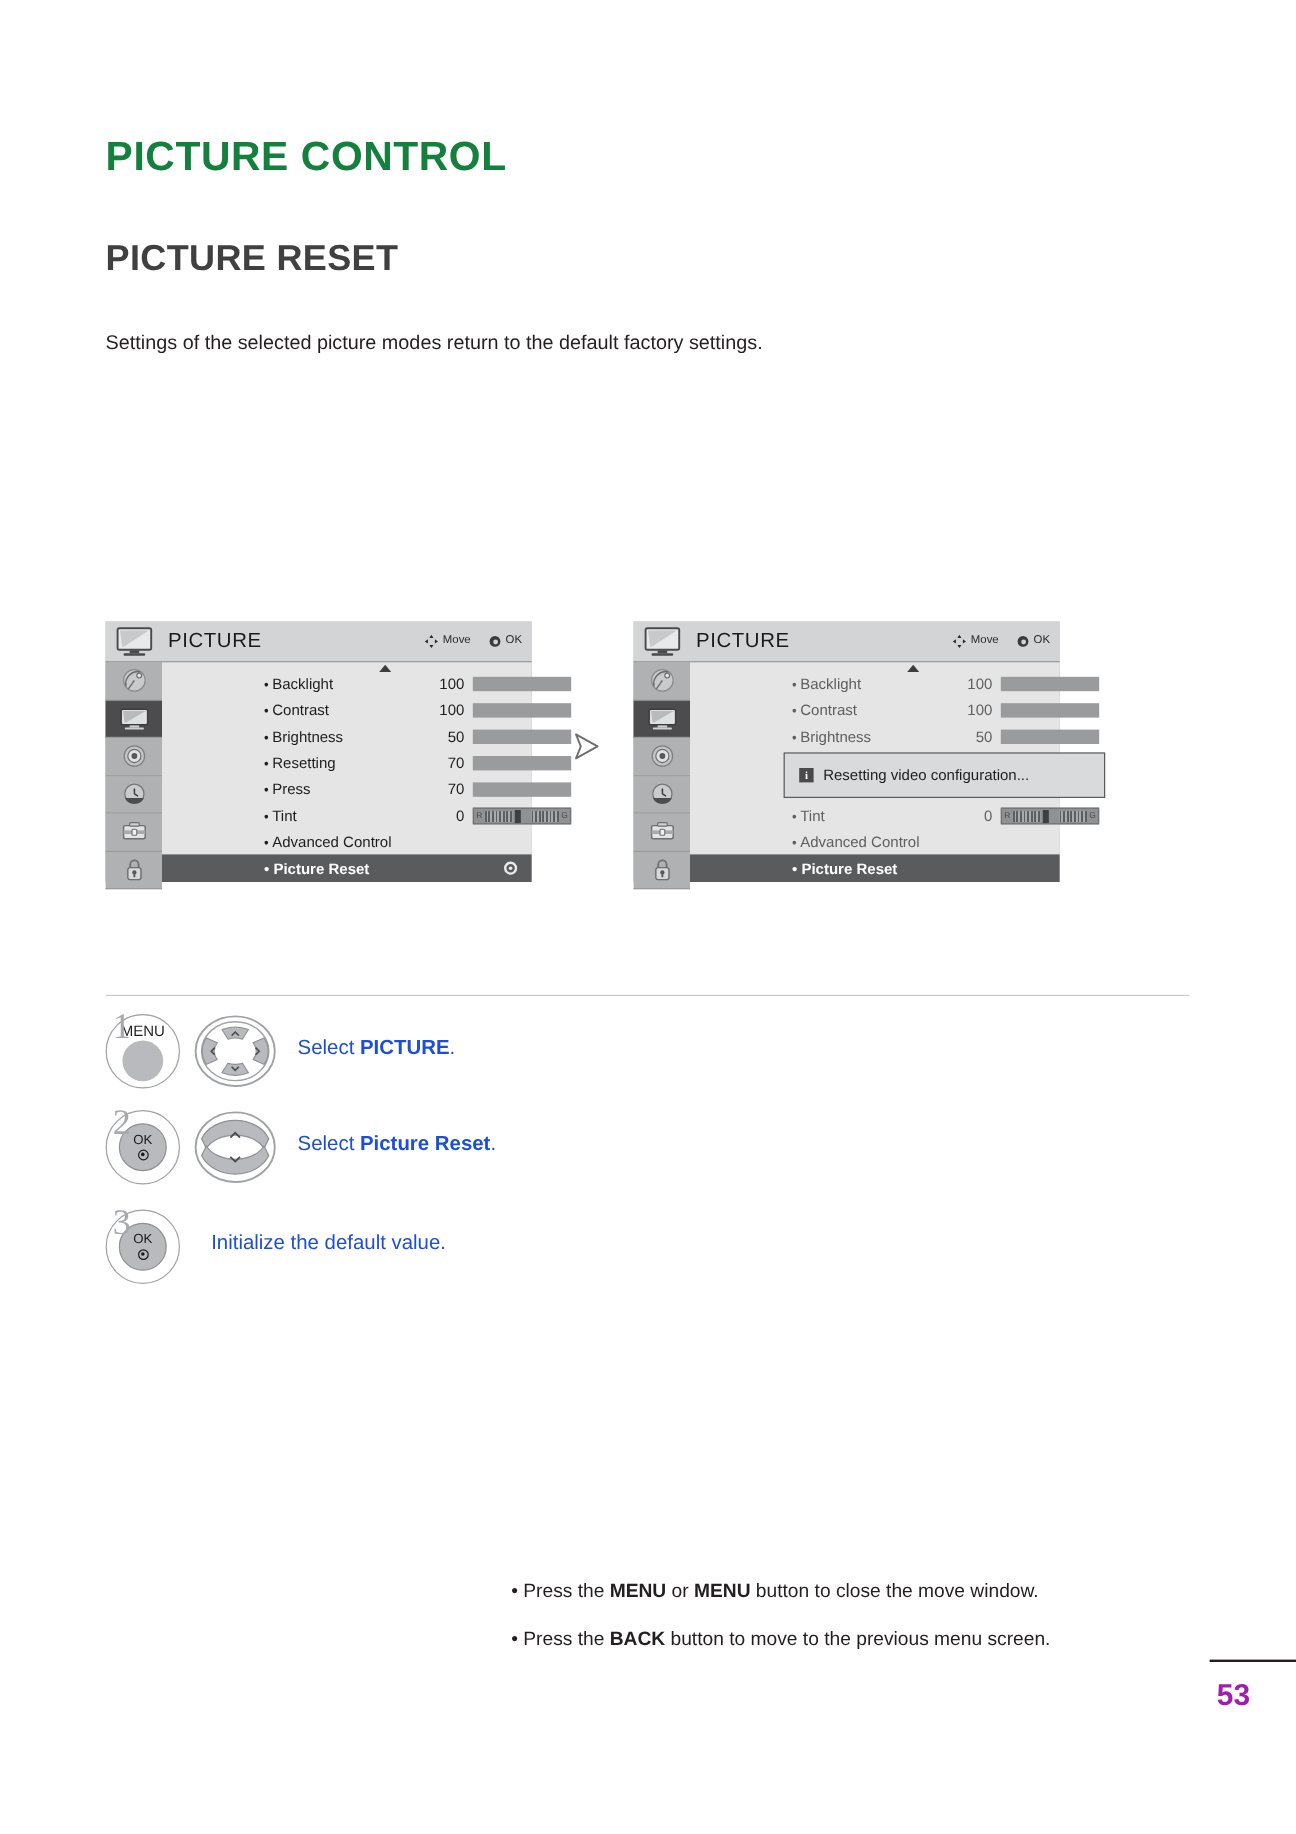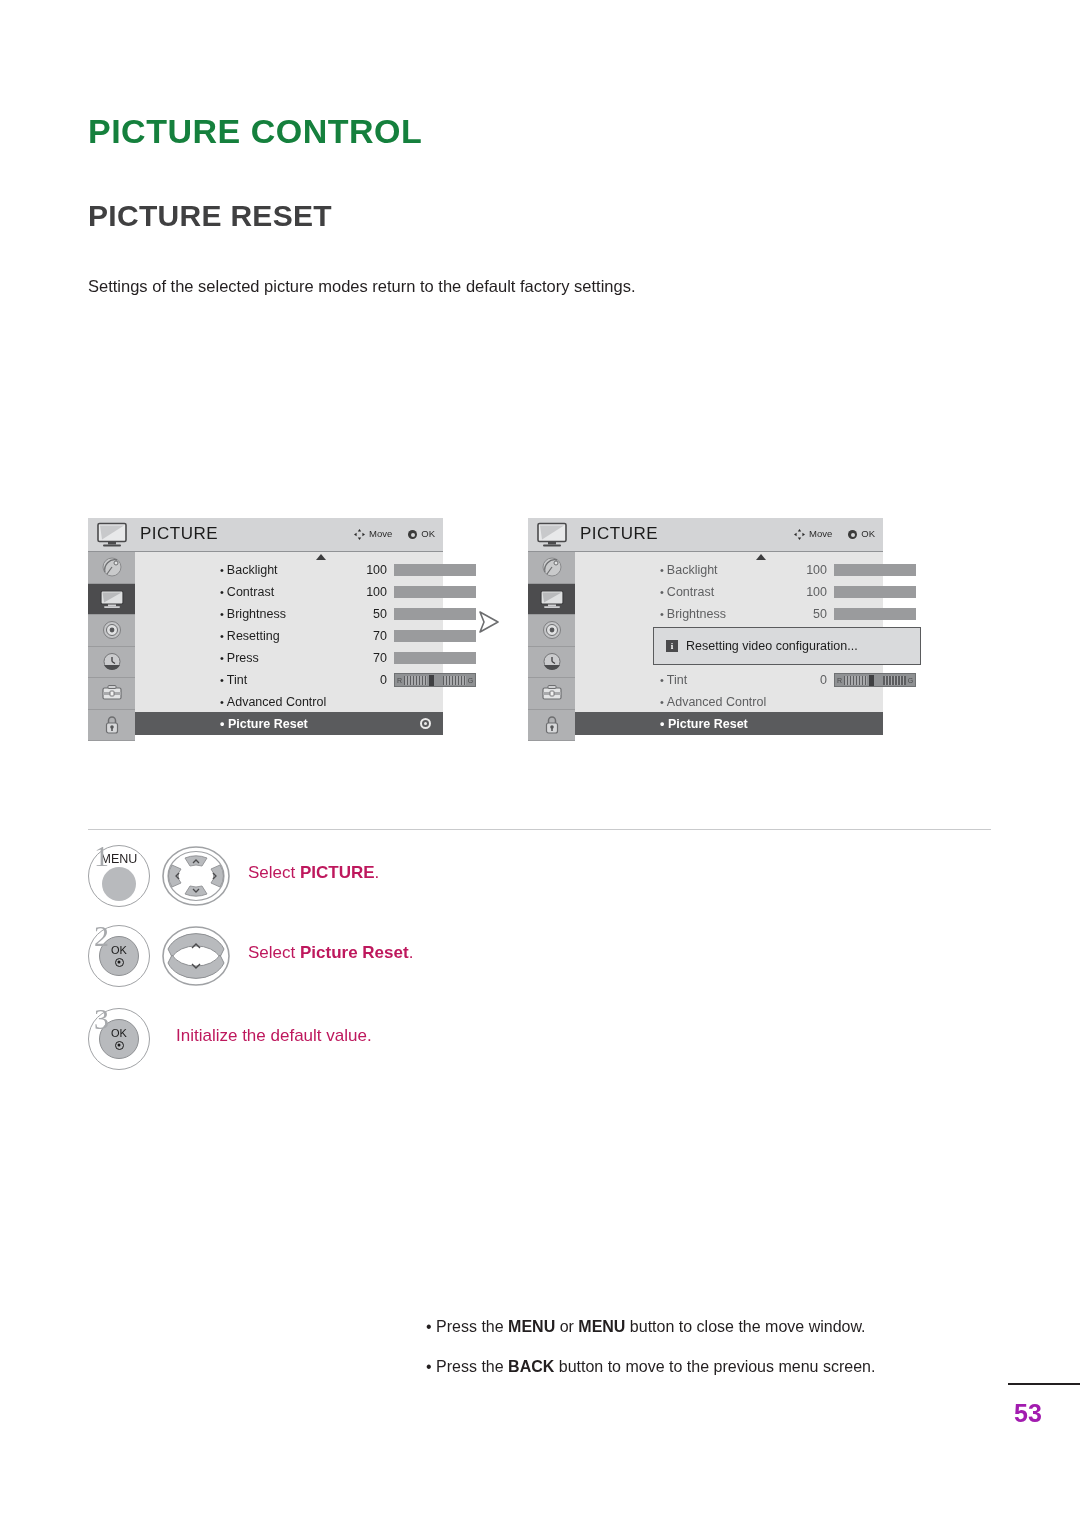--- a/index.html
+++ b/index.html
@@ -377,21 +377,21 @@
   .wheel {
     position: absolute;
     left: 72px;
     width: 72px; height: 62px;
   }
   .step-text {
     position: absolute;
     left: 160px;
     top: 18px;
     font-size: 17px;
-    color: #be185d;
+    color: #1d4ed8;
     white-space: nowrap;
   }
   .step-text b { font-weight: bold; }
   #step3 .step-text { left: 88px; }
 
   
   .note {
     position: absolute;
     font-size: 16px;
     color: #231f20;

